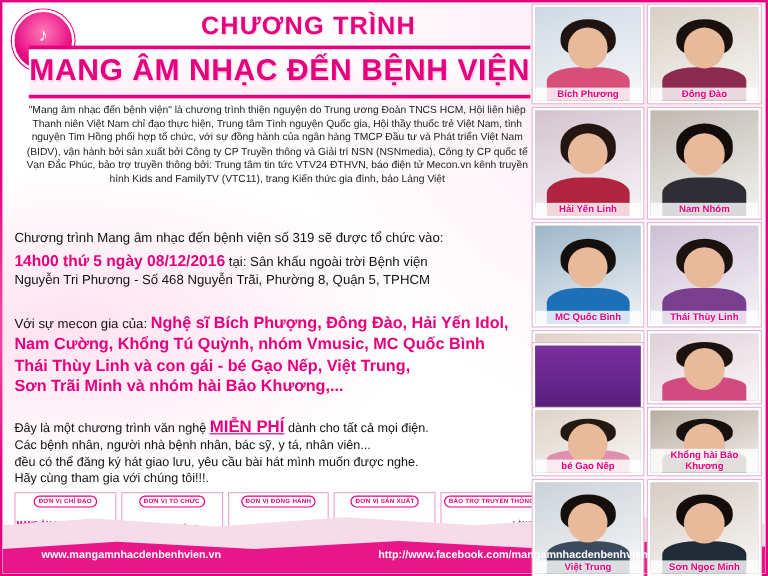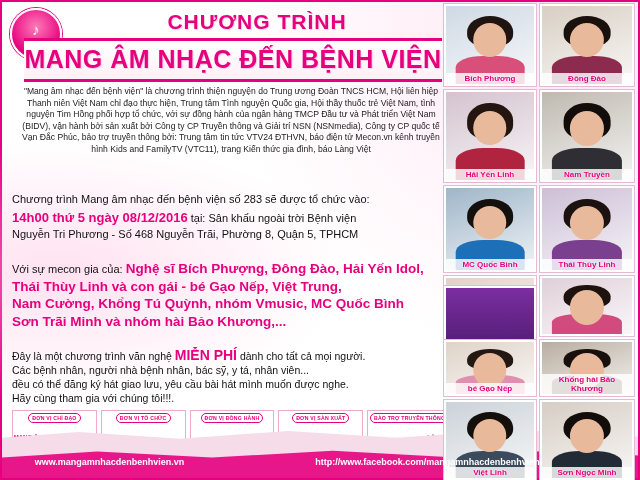--- a/index.html
+++ b/index.html
@@ -86,21 +86,21 @@
     position:absolute; left:10px; top:258px; width:440px;
     font-size:11px; line-height:15px; color:#111;
   }
   .artists {
     color:#e6007e; font-weight:bold; font-size:13.5px; line-height:17.5px;
   }
   .block4 {
     position:absolute; left:10px; top:346px; width:430px;
     font-size:10.5px; line-height:14px; color:#111;
   }
-  .free { color:#e6007e; font-weight:bold; font-size:14px; }
+  .free { color:#e6007e; font-weight:bold; font-size:14px;text-decoration:underline; }
 
   
   .sponsors {
     position:absolute; left:10px; top:408px; width:440px; height:48px;
     display:flex; gap:4px; align-items:stretch;
   }
   .sp-col {
     flex:1; border:1px solid #f0a8cd; background:#fff;
     display:flex; flex-direction:column; align-items:center; padding-top:2px;
   }
@@ -184,43 +184,43 @@
     <span class="glyph">♪</span>
     <span class="txt">MTH</span>
   </div>
 
   <div class="h-top">CHƯƠNG TRÌNH</div>
   <div class="h-main">MANG ÂM NHẠC ĐẾN BỆNH VIỆN</div>
 
   <div class="intro">"Mang âm nhạc đến bệnh viện" là chương trình thiện nguyện do Trung ương Đoàn TNCS HCM, Hội liên hiệp Thanh niên Việt Nam chỉ đạo thực hiện, Trung tâm Tình nguyện Quốc gia, Hội thầy thuốc trẻ Việt Nam, tình nguyện Tim Hồng phối hợp tổ chức, với sự đồng hành của ngân hàng TMCP Đầu tư và Phát triển Việt Nam (BIDV), vận hành bởi sản xuất bởi Công ty CP Truyền thông và Giải trí NSN (NSNmedia), Công ty CP quốc tế Vạn Đắc Phúc, bảo trợ truyền thông bởi: Trung tâm tin tức VTV24 ĐTHVN, báo điện tử Mecon.vn kênh truyền hình Kids and FamilyTV (VTC11), trang Kiến thức gia đình, báo Làng Việt</div>
 
   <div class="block2">
-    <div>Chương trình Mang âm nhạc đến bệnh viện số 283 sẽ được tổ chức vào:</div>
+    <div>Chương trình Mang âm nhạc đến bệnh viện số 319 sẽ được tổ chức vào:</div>
     <div class="line-date">
       <span class="big-pink">14h00 thứ 5 ngày 08/12/2016</span>
       <span>tại: Sân khấu ngoài trời Bệnh viện</span>
     </div>
     <div>Nguyễn Tri Phương - Số 468 Nguyễn Trãi, Phường 8, Quận 5, TPHCM</div>
   </div>
 
   <div class="block3">
     <div>
       <span>Với sự mecon gia của:</span>
       <span class="artists">Nghệ sĩ Bích Phượng, Đông Đào, Hải Yến Idol,</span>
     </div>
+    <div class="artists">Nam Cường, Khổng Tú Quỳnh, nhóm Vmusic, MC Quốc Bình</div>
     <div class="artists">Thái Thùy Linh và con gái - bé Gạo Nếp, Việt Trung,</div>
-    <div class="artists">Nam Cường, Khổng Tú Quỳnh, nhóm Vmusic, MC Quốc Bình</div>
     <div class="artists">Sơn Trãi Minh và nhóm hài Bảo Khương,...</div>
   </div>
 
   <div class="block4">
     <div>
       <span>Đây là một chương trình văn nghệ</span>
       <span class="free">MIỄN PHÍ</span>
-      <span>dành cho tất cả mọi người.</span>
+      <span>dành cho tất cả mọi điện.</span>
     </div>
     <div>Các bệnh nhân, người nhà bệnh nhân, bác sỹ, y tá, nhân viên...</div>
     <div>đều có thể đăng ký hát giao lưu, yêu cầu bài hát mình muốn được nghe.</div>
     <div>Hãy cùng tham gia với chúng tôi!!!.</div>
   </div>
 
   <div class="sponsors" id="sponsor-strip">
       <div class="sp-col">
         <div class="sp-head">ĐƠN VỊ CHỈ ĐẠO</div>
         <div class="sp-logos">
@@ -300,21 +300,21 @@
         </div>
       </div>
       <div class="cell" style="left: 96px; top: 86px; width: 94px; height: 92px;">
         <div class="frame">
           <div class="ph">
             <div class="bg" style="background: linear-gradient(160deg, rgb(191, 185, 176) 0%, rgb(255, 255, 255) 120%);"></div>
             <div class="body" style="background: rgb(46, 46, 52);"></div>
             <div class="hair" style="background: rgb(18, 12, 10);"></div>
             <div class="head"></div>
           </div>
-          <div class="cap">Nam Truyền</div>
+          <div class="cap">Nam Nhóm</div>
         </div>
       </div>
       <div class="cell" style="left: 0px; top: 182px; width: 92px; height: 86px;">
         <div class="frame">
           <div class="ph">
             <div class="bg" style="background: linear-gradient(160deg, rgb(159, 182, 201) 0%, rgb(255, 255, 255) 120%);"></div>
             <div class="body" style="background: rgb(29, 111, 184);"></div>
             <div class="hair" style="background: rgb(20, 16, 14);"></div>
             <div class="head"></div>
           </div>
@@ -387,21 +387,21 @@
         </div>
       </div>
       <div class="cell" style="left: 0px; top: 396px; width: 92px; height: 80px;">
         <div class="frame">
           <div class="ph">
             <div class="bg" style="background: linear-gradient(160deg, rgb(203, 210, 216) 0%, rgb(255, 255, 255) 120%);"></div>
             <div class="body" style="background: rgb(59, 74, 92);"></div>
             <div class="hair" style="background: rgb(21, 15, 12);"></div>
             <div class="head"></div>
           </div>
-          <div class="cap">Việt Linh</div>
+          <div class="cap">Việt Trung</div>
         </div>
       </div>
       <div class="cell" style="left: 96px; top: 396px; width: 94px; height: 80px;">
         <div class="frame">
           <div class="ph">
             <div class="bg" style="background: linear-gradient(160deg, rgb(214, 205, 196) 0%, rgb(255, 255, 255) 120%);"></div>
             <div class="body" style="background: rgb(34, 42, 53);"></div>
             <div class="hair" style="background: rgb(18, 13, 10);"></div>
             <div class="head"></div>
           </div>

